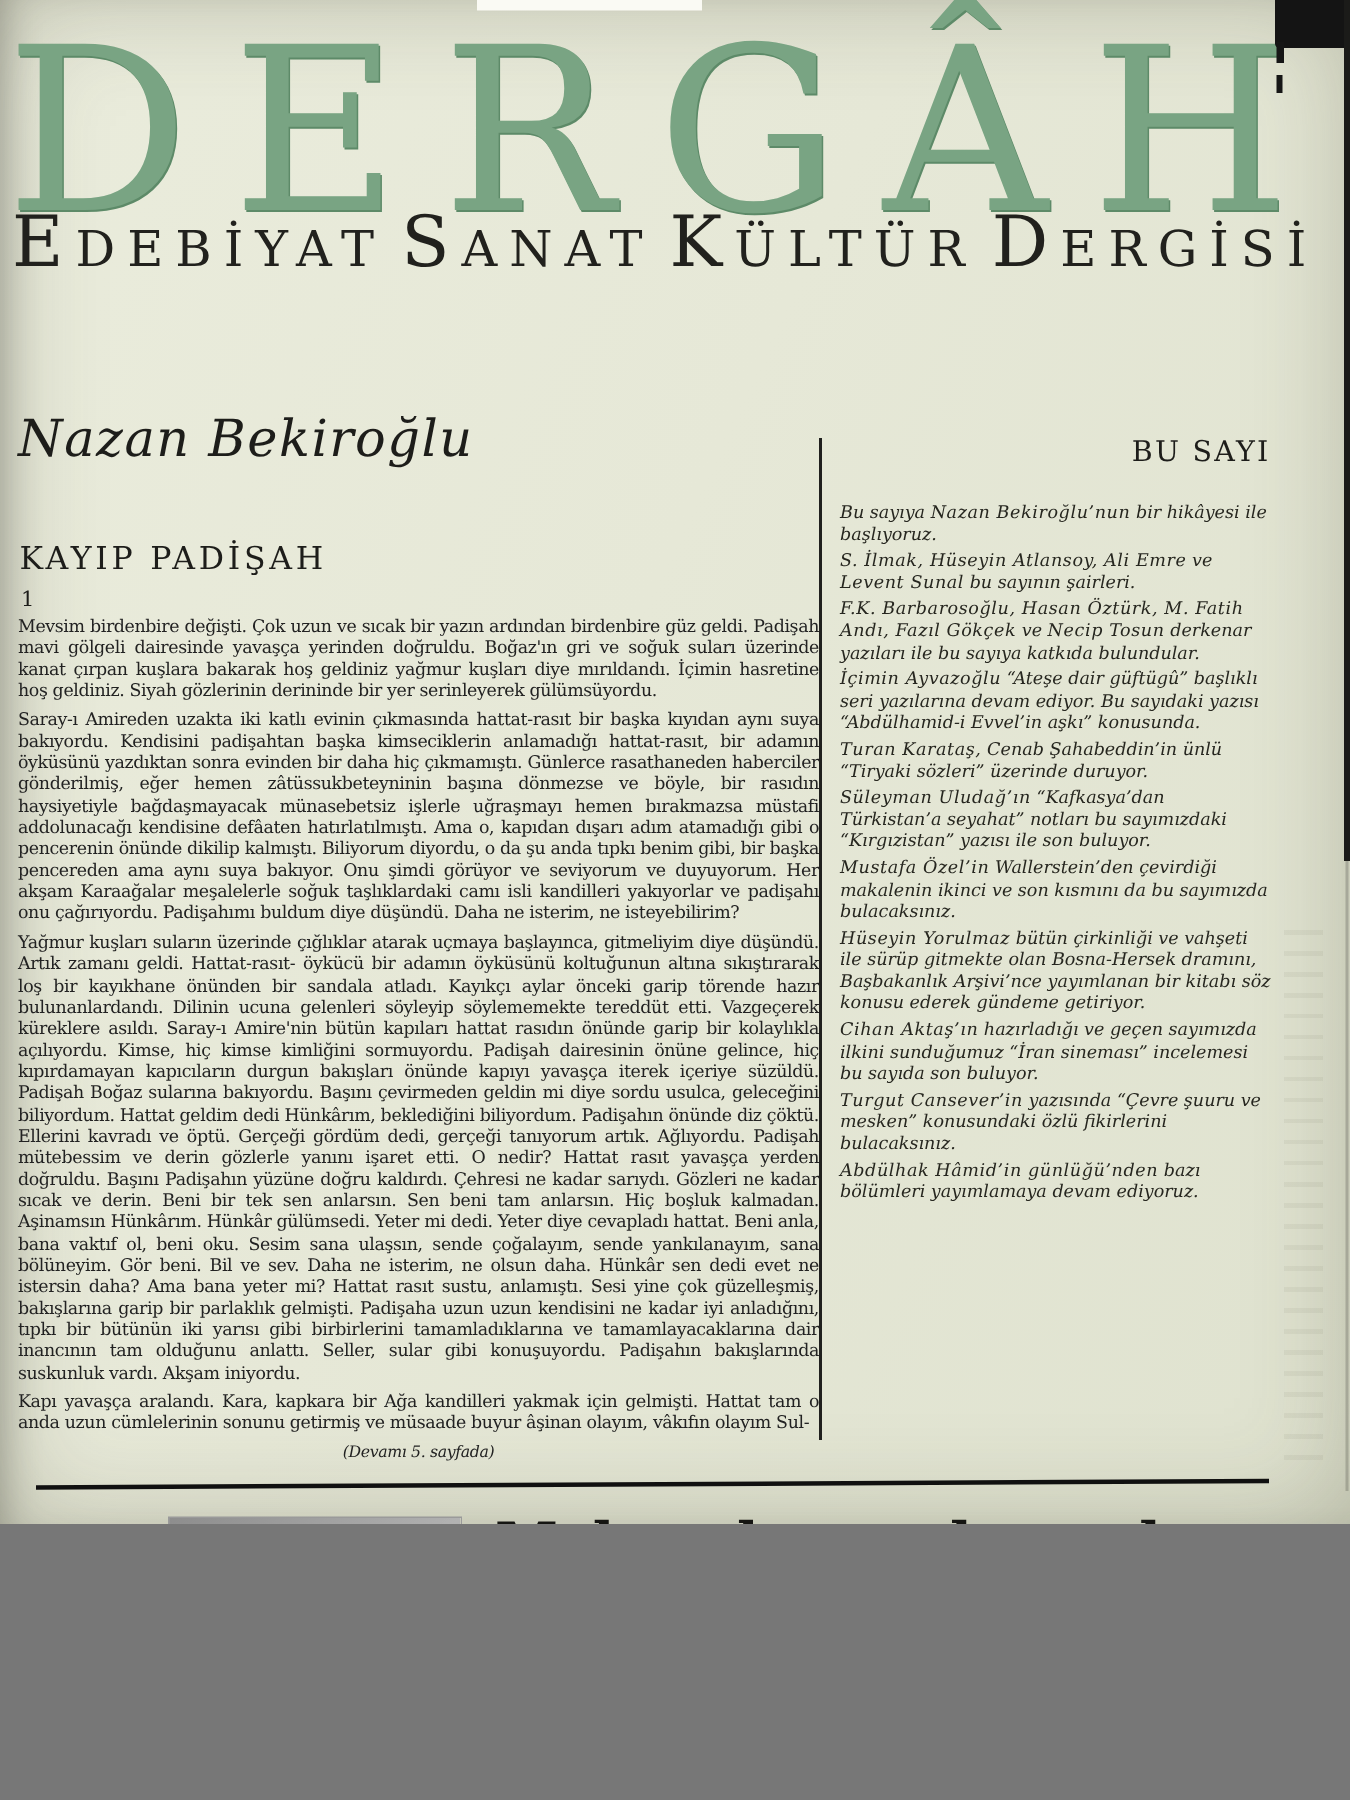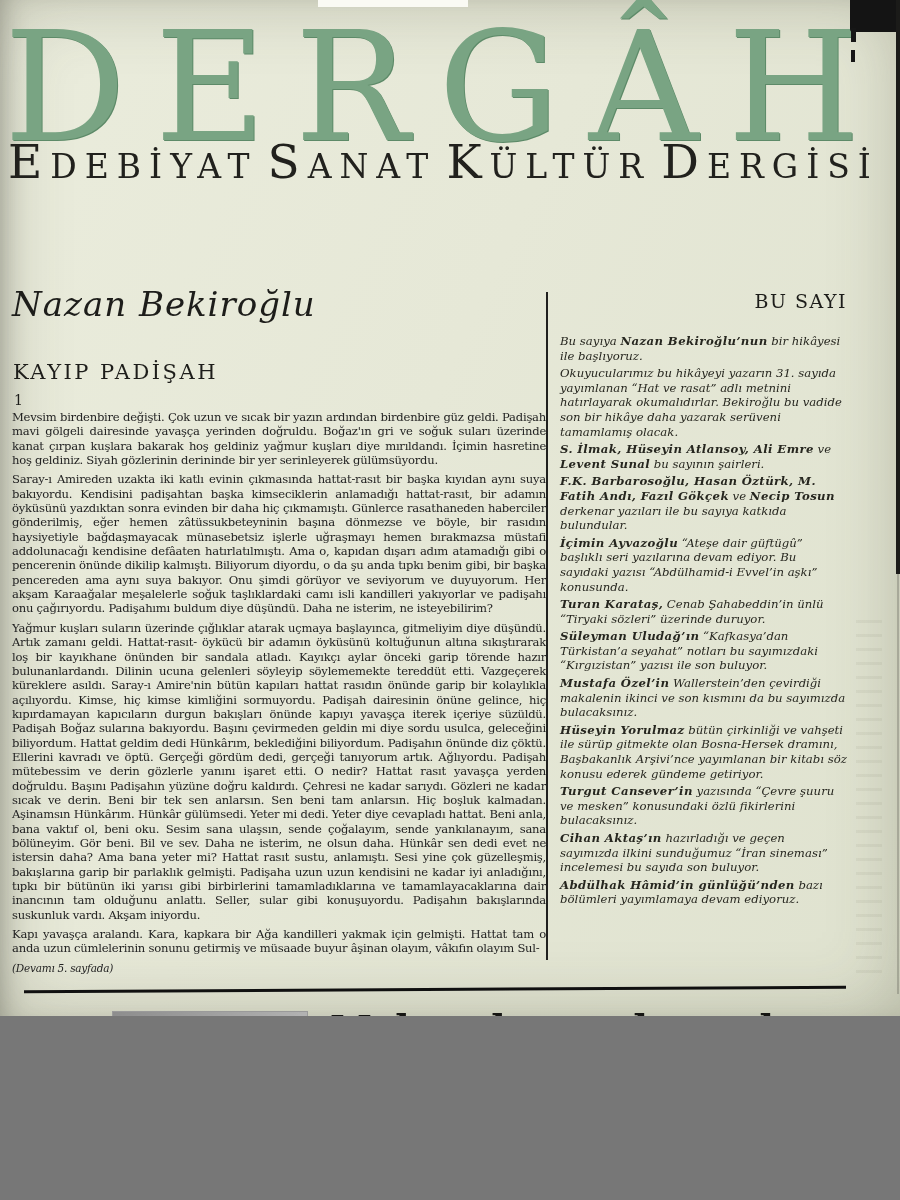--- a/index.html
+++ b/index.html
@@ -13,32 +13,32 @@
   .masthead{
     position:absolute;top:12px;left:4px;width:860px;
     font-size:152px;line-height:1;letter-spacing:29px;white-space:nowrap;
     color:#79a483;text-shadow:1px 1px 0 #5d8a68;
   }
   .subtitle{position:absolute;top:134px;left:8px;width:850px;white-space:nowrap;color:#21211d;}
   .subtitle .seg{margin-right:10px;letter-spacing:8px;}
   .subtitle .big{font-size:47px;}
   .subtitle .rest{font-size:33px;}
   
-  .author{position:absolute;top:284px;left:12px;font-size:34px;font-style:italic;letter-spacing:1px;}
+  .author{position:absolute;top:273px;left:12px;font-size:34px;font-style:italic;letter-spacing:1px;}
   .story-title{position:absolute;top:360px;left:13px;font-size:21px;letter-spacing:2.5px;}
   .story-body{position:absolute;top:392px;left:12px;width:534px;}
   .story-body .num{font-size:14px;margin:0 0 2px 2px;}
   .story-body p{margin:0 0 5px;text-align:justify;font-size:11.6px;line-height:14.35px;letter-spacing:-0.25px;color:#222;}
-  .story-body .cont{margin:0;text-align:left;font-style:italic;font-size:10.5px;}
+  .story-body .cont{margin:0;text-align:center;font-style:italic;font-size:10.5px;}
   
   .rule-v{position:absolute;left:546px;top:292px;width:2px;height:668px;background:#20201e;}
   .busayi{position:absolute;left:560px;top:290px;width:287px;}
   .bs-title{font-size:19px;letter-spacing:1.5px;margin:0 0 22px;text-align:right;}
   .bs-items p{margin:0 0 3px;font-style:italic;font-size:11.7px;line-height:14.6px;color:#26261f;}
-  .bs-items .b{font-weight:700;letter-spacing:.4px;}
+  .bs-items .b{font-weight:400;letter-spacing:.4px;}
   
   .rule-h{position:absolute;left:24px;top:988px;width:822px;height:3px;background:#101010;transform:rotate(-0.3deg);}
   .issue{
     position:absolute;left:4px;top:1000px;font-size:178px;line-height:1;font-style:italic;
     color:#4d7e60;transform:scaleX(.62);transform-origin:left top;text-shadow:2px 2px 0 #2e3330;
   }
   .photo{position:absolute;left:113px;top:1012px;width:194px;height:154px;filter:grayscale(1) contrast(1.02);box-shadow:0 0 0 1px #9a9a8d;}
   .headline{position:absolute;left:330px;top:1008px;width:520px;font-size:38px;font-weight:700;line-height:1.13;letter-spacing:-0.5px;color:#151512;}
   .subheadline{position:absolute;left:332px;top:1148px;width:520px;font-size:22px;color:#1b1b18;}
   
@@ -73,30 +73,29 @@
       </div>
     <p class="cont">(Devamı 5. sayfada)</p>
   </div>
 
   <div class="rule-v"></div>
   <div class="busayi">
     <div class="bs-title">BU SAYI</div>
     <div class="bs-items">
 
     <p><span>Bu sayıya </span><span class="b">Nazan Bekiroğlu’nun</span><span> bir hikâyesi ile başlıyoruz.</span></p>
-        <p><span>Okuyucularımız bu hikâyeyi yazarın 31. sayıda yayımlanan “Hat ve rasat” adlı metnini hatırlayarak okumalıdırlar. Bekiroğlu bu vadide son bir hikâye daha yazarak serüveni tamamlamış olacak.</span></p>
         <p><span class="b">S. İlmak, Hüseyin Atlansoy, Ali Emre</span><span> ve </span><span class="b">Levent Sunal</span><span> bu sayının şairleri.</span></p>
         <p><span class="b">F.K. Barbarosoğlu, Hasan Öztürk, M. Fatih Andı, Fazıl Gökçek</span><span> ve </span><span class="b">Necip Tosun</span><span> derkenar yazıları ile bu sayıya katkıda bulundular.</span></p>
         <p><span class="b">İçimin Ayvazoğlu</span><span> “Ateşe dair güftügû” başlıklı seri yazılarına devam ediyor. Bu sayıdaki yazısı “Abdülhamid-i Evvel’in aşkı” konusunda.</span></p>
         <p><span class="b">Turan Karataş,</span><span> Cenab Şahabeddin’in ünlü “Tiryaki sözleri” üzerinde duruyor.</span></p>
         <p><span class="b">Süleyman Uludağ’ın</span><span> “Kafkasya’dan Türkistan’a seyahat” notları bu sayımızdaki “Kırgızistan” yazısı ile son buluyor.</span></p>
         <p><span class="b">Mustafa Özel’in</span><span> Wallerstein’den çevirdiği makalenin ikinci ve son kısmını da bu sayımızda bulacaksınız.</span></p>
         <p><span class="b">Hüseyin Yorulmaz</span><span> bütün çirkinliği ve vahşeti ile sürüp gitmekte olan Bosna-Hersek dramını, Başbakanlık Arşivi’nce yayımlanan bir kitabı söz konusu ederek gündeme getiriyor.</span></p>
+        <p><span class="b">Cihan Aktaş’ın</span><span> hazırladığı ve geçen sayımızda ilkini sunduğumuz “İran sineması” incelemesi bu sayıda son buluyor.</span></p>
         <p><span class="b">Turgut Cansever’in</span><span> yazısında “Çevre şuuru ve mesken” konusundaki özlü fikirlerini bulacaksınız.</span></p>
-        <p><span class="b">Cihan Aktaş’ın</span><span> hazırladığı ve geçen sayımızda ilkini sunduğumuz “İran sineması” incelemesi bu sayıda son buluyor.</span></p>
         <p><span class="b">Abdülhak Hâmid’in günlüğü’nden</span><span> bazı bölümleri yayımlamaya devam ediyoruz.</span></p>
       </div>
   </div>
 
   <div class="rule-h"></div>
   <div class="issue">37</div>
 
   <svg class="photo" viewBox="0 0 194 154" xmlns="http://www.w3.org/2000/svg" preserveAspectRatio="none">
     <defs>
       <linearGradient id="bgph" x1="0" y1="0" x2="1" y2="1">

